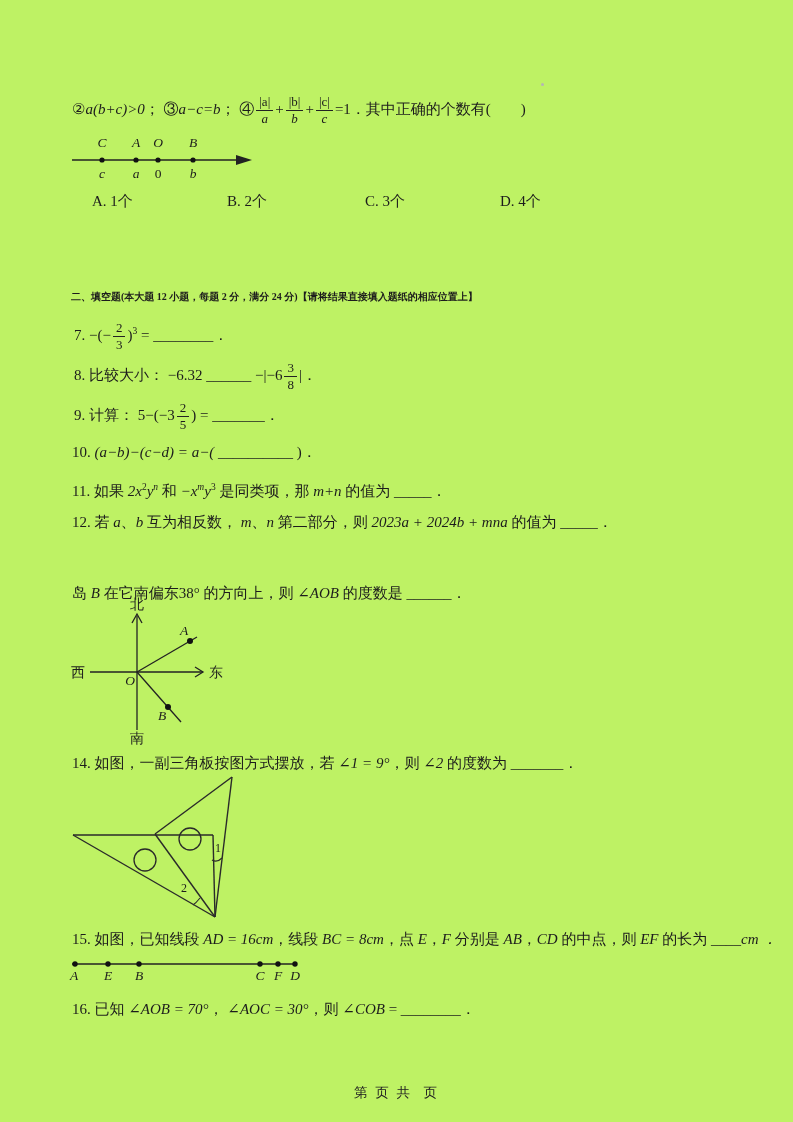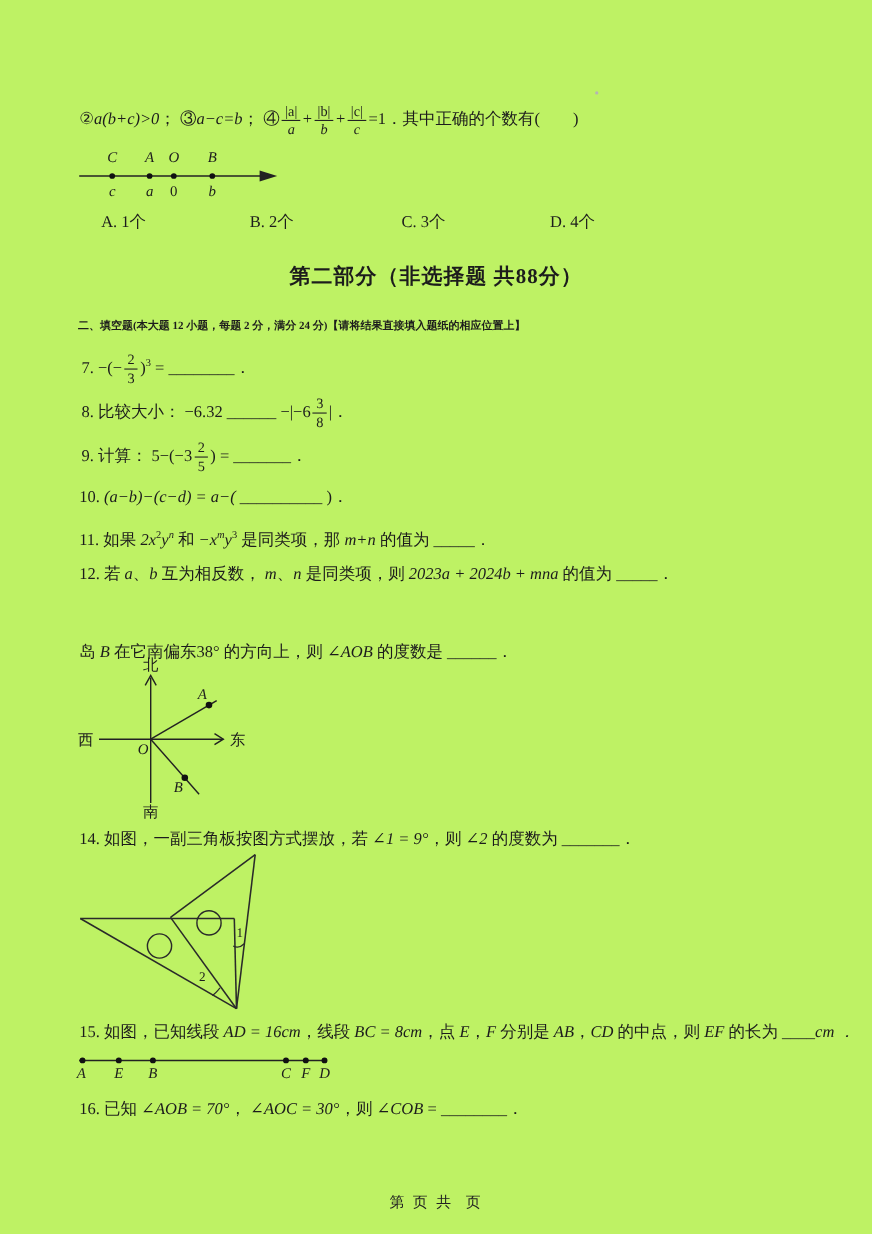--- a/index.html
+++ b/index.html
@@ -66,21 +66,20 @@
     <text x="123" y="46" text-anchor="middle" class="it">b</text>
   </svg>
 
   <div class="abs" style="left:0;top:168px;width:793px;height:22px;margin-top:24px;">
     <span class="opt" style="left:92px;">A. 1个</span>
     <span class="opt" style="left:227px;">B. 2个</span>
     <span class="opt" style="left:365px;">C. 3个</span>
     <span class="opt" style="left:500px;">D. 4个</span>
   </div>
 
-  <div class="abs heading" style="top:238px;">第二部分（非选择题 共88分）</div>
 
   <div class="abs row bold" style="left:71px;top:286px;font-size:10px;">二、填空题(本大题 12 小题，每题 2 分，满分 24 分)【请将结果直接填入题纸的相应位置上】</div>
 
   <div class="abs row tall" style="left:74px;top:308px;">
     <span>7. </span><span>−(−</span><span class="frac"><span class="fn">2</span><span class="fd">3</span></span><span>)</span><sup>3</sup><span> = </span><span>________</span><span>．</span>
   </div>
 
   <div class="abs row tall" style="left:74px;top:352px;">
     <span>8. </span><span>比较大小： −6.32 </span><span>______</span><span> −|−6</span><span class="frac"><span class="fn">3</span><span class="fd">8</span></span><span>|．</span>
   </div>
@@ -91,21 +90,21 @@
 
   <div class="abs row" style="left:72px;top:441px;">
     <span>10. </span><span class="m">(a−b)−(c−d) = a−(</span><span> __________ </span><span>)．</span>
   </div>
 
   <div class="abs row" style="left:72px;top:476px;">
     <span>11. </span><span>如果 </span><span class="m">2x</span><sup>2</sup><span class="m">y</span><sup class="m">n</sup><span> 和 </span><span class="m">−x</span><sup class="m">m</sup><span class="m">y</span><sup>3</sup><span> 是同类项，那 </span><span class="m">m+n</span><span> 的值为 </span><span>_____</span><span>．</span>
   </div>
 
   <div class="abs row" style="left:72px;top:511px;">
-    <span>12. </span><span>若 </span><span class="m">a</span><span>、</span><span class="m">b</span><span> 互为相反数， </span><span class="m">m</span><span>、</span><span class="m">n</span><span> 是同类项，则 </span><span class="m">2023a + 2024b + mna</span><span> 的值为 </span><span>_____</span><span>．</span>
+    <span>12. </span><span>若 </span><span class="m">a</span><span>、</span><span class="m">b</span><span> 互为相反数， </span><span class="m">m</span><span>、</span><span class="m">n</span><span> 第二部分，则 </span><span class="m">2023a + 2024b + mna</span><span> 的值为 </span><span>_____</span><span>．</span>
   </div>
 
 
   <div class="abs row" style="left:72px;top:582px;">
     <span>岛 </span><span class="m">B</span><span> 在它南偏东38° 的方向上，则 </span><span class="m">∠AOB</span><span> 的度数是 </span><span>______</span><span>．</span>
   </div>
 
   <svg class="abs" style="left:64px;top:596px;" width="180" height="150" viewBox="0 0 180 150">
     <line x1="73" y1="76" x2="73" y2="20" stroke="#222" stroke-width="1.3"></line>
     <polyline points="68,27 73,18 78,27" fill="none" stroke="#222" stroke-width="1.3"></polyline>

